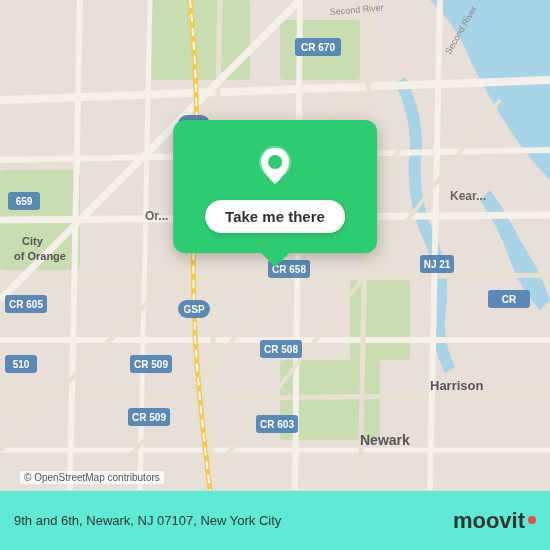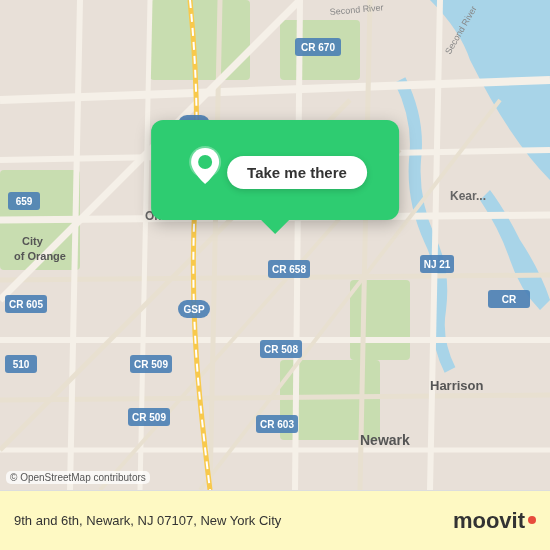--- a/index.html
+++ b/index.html
@@ -27,20 +27,21 @@
 
     #popup-card {
       position: absolute;
       top: 120px;
       left: 50%;
       transform: translateX(-50%);
       background: #2ecc71;
       border-radius: 12px;
       padding: 24px 32px 20px 32px;
       display: flex;
+      flex-direction: column;
       align-items: center;
       box-shadow: 0 4px 16px rgba(0,0,0,0.25);
       min-width: 180px;
       z-index: 10;
     }
 
     #pin-icon {
       width: 44px;
       height: 44px;
       margin-bottom: 12px;
@@ -69,21 +70,21 @@
       width: 0;
       height: 0;
       border-left: 14px solid transparent;
       border-right: 14px solid transparent;
       border-top: 14px solid #2ecc71;
     }
 
     #footer {
       width: 550px;
       height: 60px;
-      background: #fef9c3;
+      background: #5eead4;
       display: flex;
       align-items: center;
       justify-content: space-between;
       padding: 0 14px;
       border-top: 1px solid #ddd;
     }
 
     #footer-address {
       font-size: 13px;
       color: #333;
@@ -108,26 +109,26 @@
       height: 8px;
       background: #e74c3c;
       border-radius: 50%;
       margin-left: 1px;
       margin-bottom: 2px;
     }
 
     #attribution {
       position: absolute;
       bottom: 6px;
-      left: 6px;
+      left: 20px;
       font-size: 10px;
       color: #555;
       background: rgba(255,255,255,0.75);
       padding: 1px 4px;
-      border-radius: 5px;
+      border-radius: 0;
       z-index: 5;
     }
   </style>
 </head>
 <body>
 
 <div id="map-container">
   
   <svg id="map-svg" viewBox="0 0 550 490" xmlns="http://www.w3.org/2000/svg">
 

